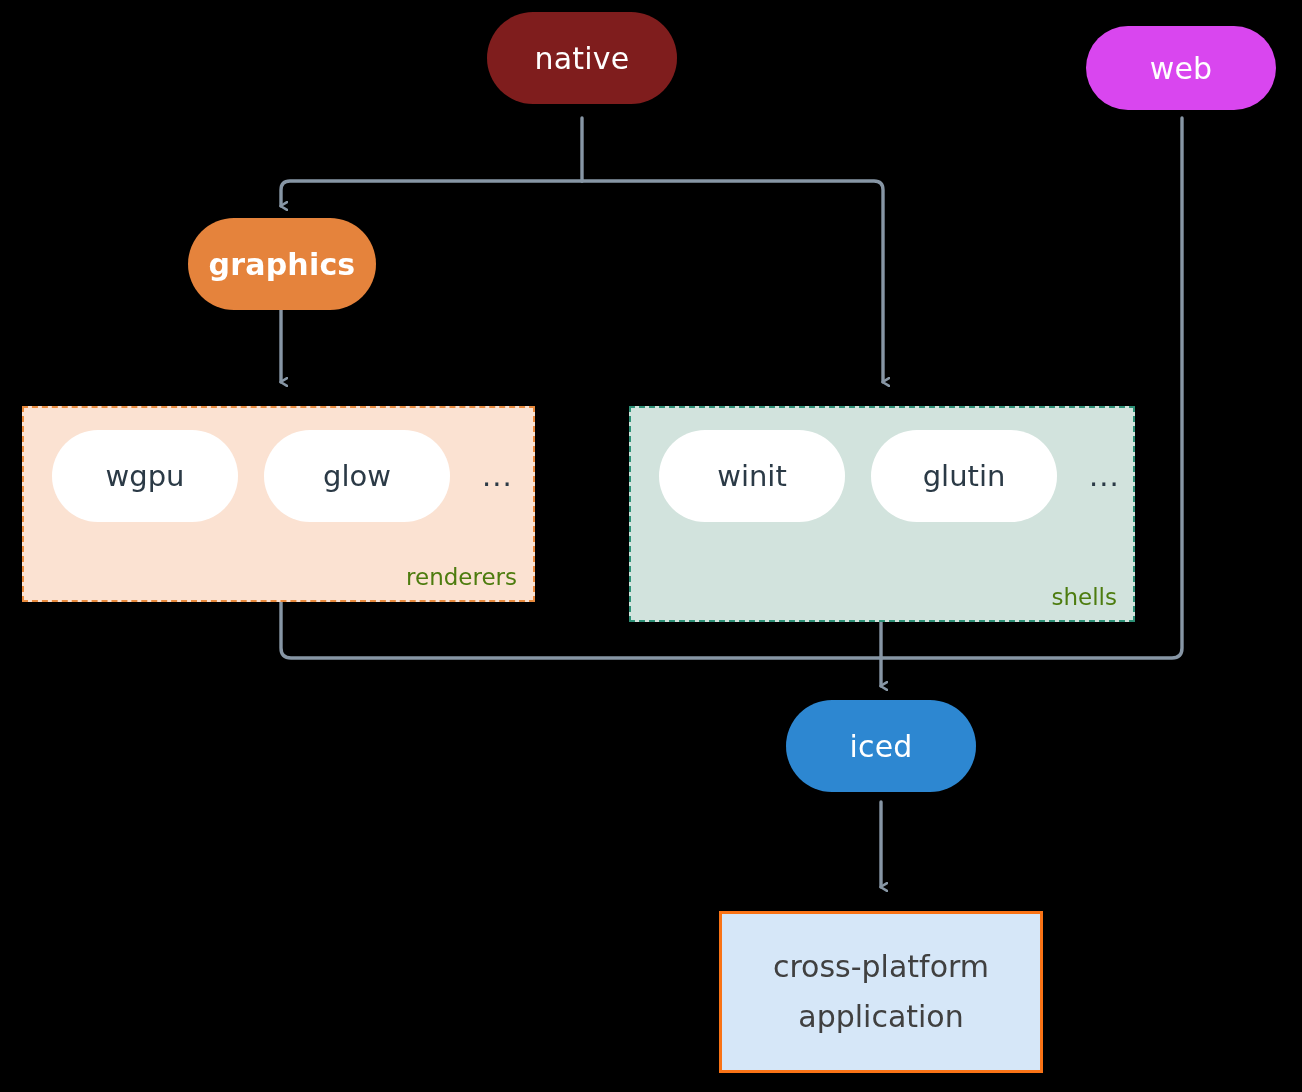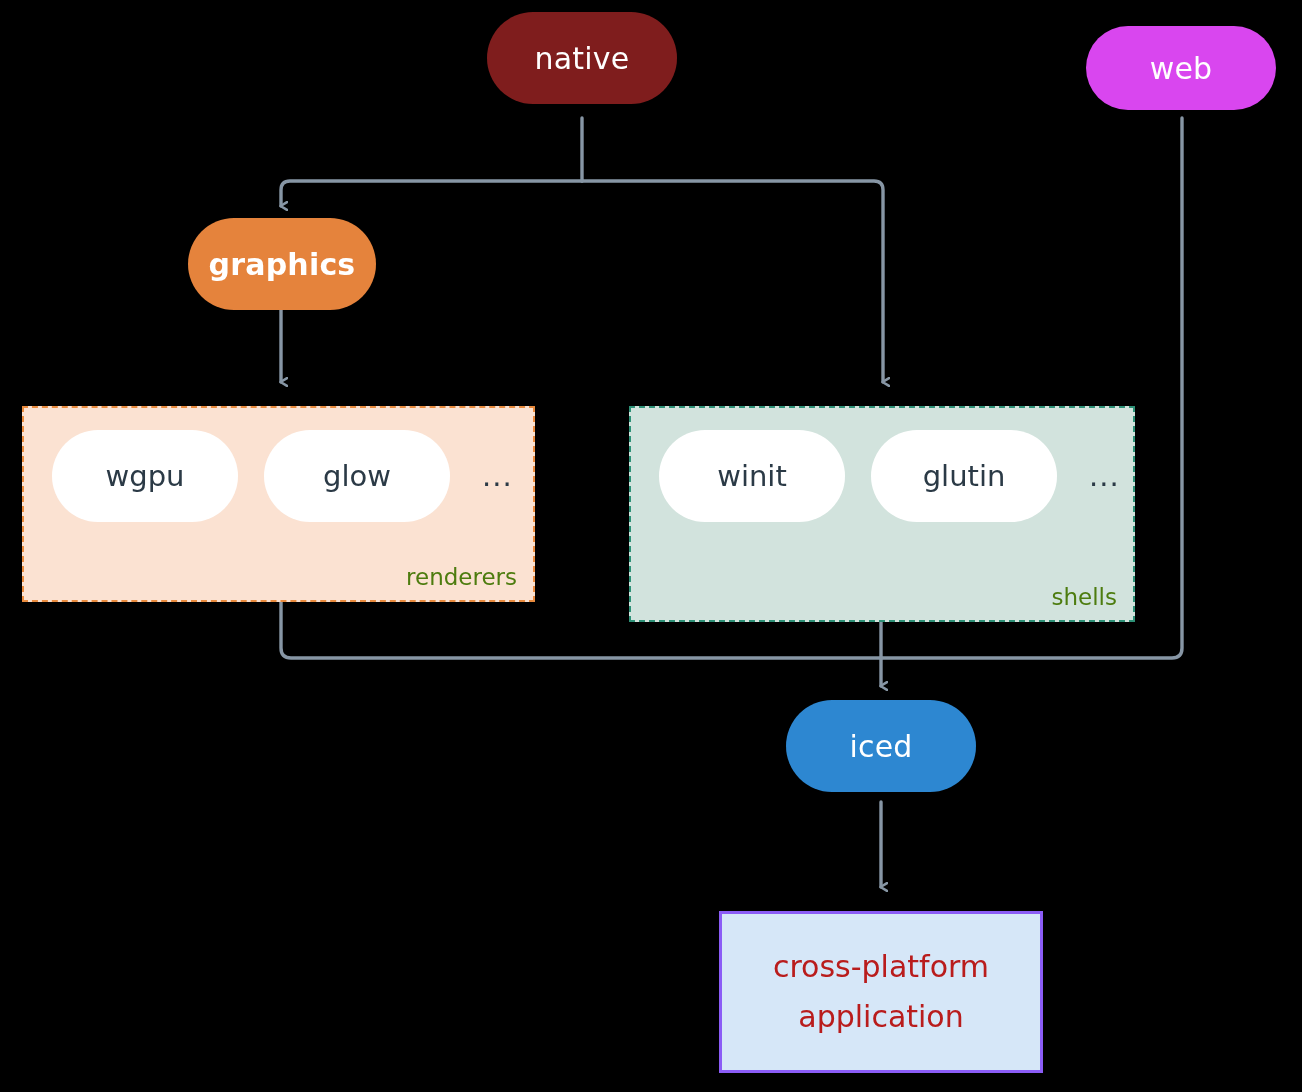--- a/index.html
+++ b/index.html
@@ -113,27 +113,27 @@
     white-space: nowrap;
     text-align: center;
   }
 
   
   #node-app {
     position: absolute;
     left: 719px; top: 911px;
     width: 324px; height: 162px;
     background: #D6E7F8;
-    border: 3px solid #8b5cf6;
+    border: 3px solid #f97316;
     box-sizing: border-box;
     display: flex;
     flex-direction: column;
     align-items: center;
     justify-content: center;
-    color: #b91c1c;
+    color: #404040;
     font-size: 30px;
     line-height: 1.66;
     text-align: center;
   }
   #node-app span { display: block; white-space: nowrap; }
 </style>
 </head>
 <body>
 
 <div id="canvas">

